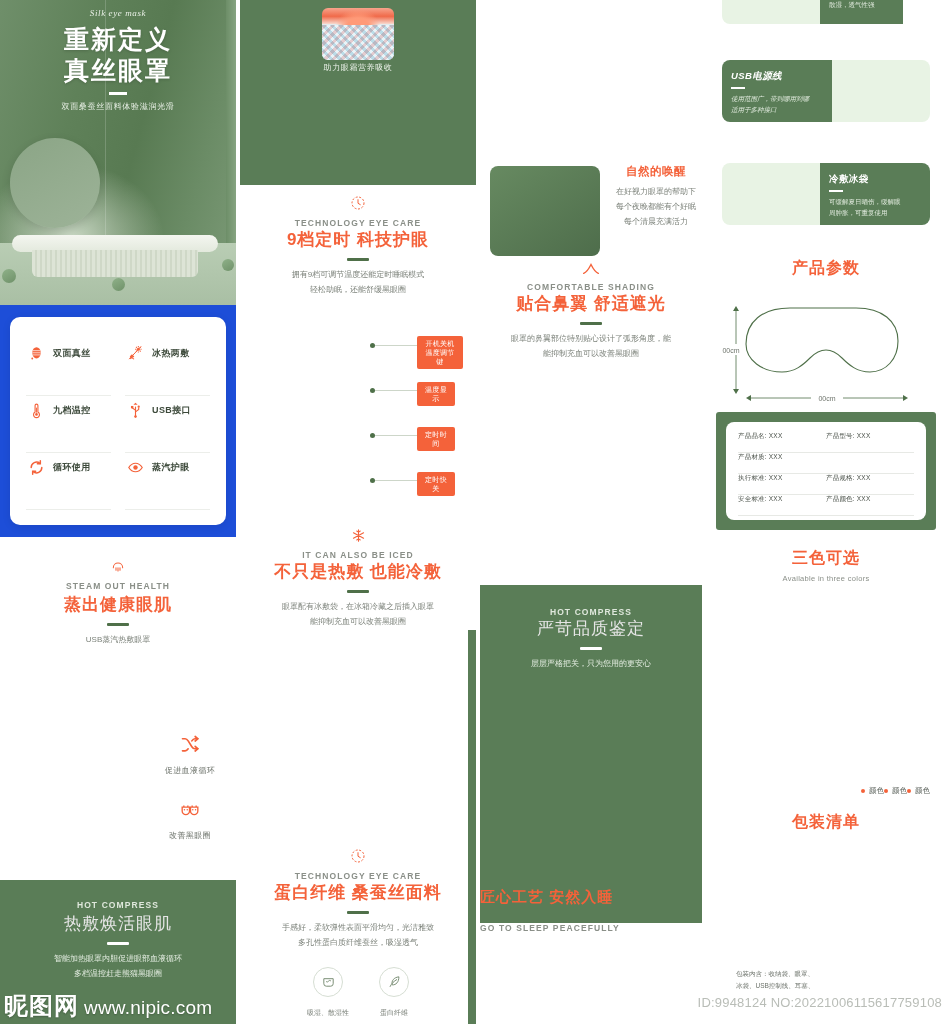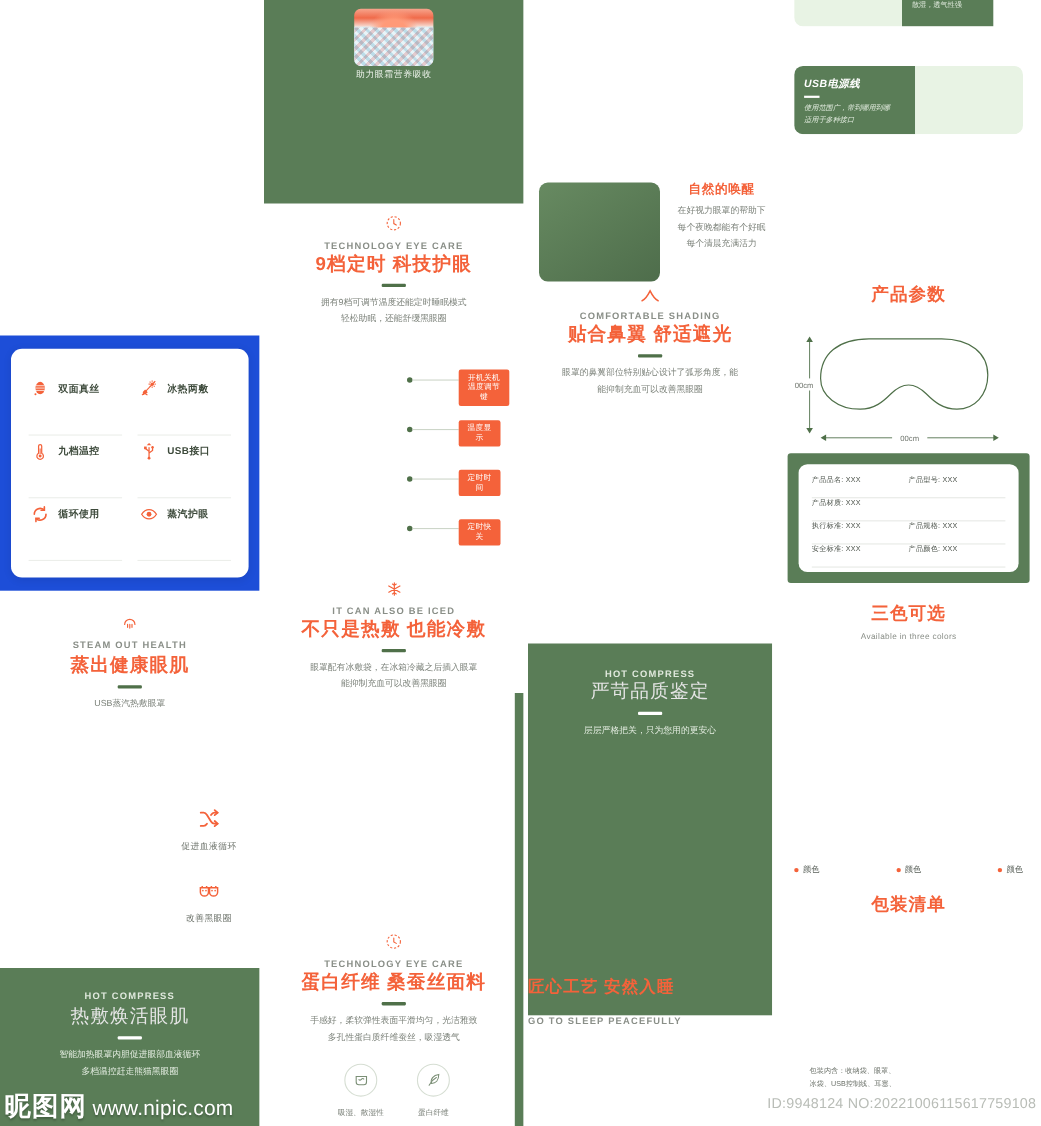--- a/index.html
+++ b/index.html
@@ -165,21 +165,21 @@
   .dim-t { font-size:7px; fill:#6f756d; font-family:"Liberation Sans",sans-serif; }
 
   .spec-box { position:absolute; left:10px; top:412px; width:220px; height:118px; background:#5a7d57; border-radius:3px; }
   .spec-in { position:absolute; left:10px; top:10px; width:200px; height:98px; background:#fff; border-radius:8px; padding:10px 12px; }
   .spec-row { display:flex; border-bottom:1px solid #e7e9e5; height:21px; align-items:flex-start; }
   .spec-cell { font-size:6.5px; color:#4b524a; width:50%; letter-spacing:.2px; }
 
   .c4-colors { position:absolute; left:0; top:548px; width:240px; text-align:center; }
   .c4-colors-h { font-size:16px; }
   .c4-colors-en { font-size:7.5px; color:#8a8f88; margin-top:5px; letter-spacing:.3px; }
-  .swatch-row { position:absolute; left:0; top:786px; width:240px; display:flex; justify-content:space-between; padding:0 16px; }
+  .swatch-row { position:absolute; left:0; top:786px; width:240px; display:flex; justify-content:flex-end; padding:0 16px; }
   .swatch { display:flex; align-items:center; gap:4px; }
   .swatch i { width:4px; height:4px; border-radius:50%; background:#f4623a; display:block; }
   .swatch span { font-size:7.5px; color:#5a615a; }
   .c4-pack { position:absolute; left:0; top:812px; width:240px; text-align:center; }
   .c4-pack-h { font-size:16px; }
   .pack-txt { position:absolute; left:30px; top:968px; width:190px; font-size:6.5px; color:#6c726a; line-height:1.9; }
 
   
   .wm-left { position:absolute; left:4px; bottom:2px; display:flex; align-items:baseline; gap:5px; z-index:40; }
   .wm-left .cn { font-family:"Liberation Serif", serif; font-size:24px; color:#fff; font-weight:bold; letter-spacing:1px;
@@ -187,20 +187,42 @@
   .wm-left .url { font-size:19px; color:#fff; letter-spacing:.2px; text-shadow:0 1px 2px rgba(0,0,0,.25); }
   .wm-id { position:absolute; right:4px; bottom:14px; font-size:13px; color:#b9bdb7; letter-spacing:.2px; z-index:40; }
 </style>
 </head>
 <body>
 
 <div class="page">
 
   <div class="col" id="col1">
 
+    <div class="hero">
+      <div class="wall-edge"></div>
+      <div class="wall-right"></div>
+      <div class="floor"></div>
+      <div class="disc"></div>
+      <div class="podium">
+        <div class="podium-top"></div>
+        <div class="podium-body"></div>
+      </div>
+      <div class="ball b1"></div>
+      <div class="ball b2"></div>
+      <div class="ball b3"></div>
+      <div class="hero-txt">
+        <div class="hero-en">Silk eye mask</div>
+        <div class="hero-h1">
+          <div>重新定义</div>
+          <div>真丝眼罩</div>
+        </div>
+        <div class="hero-dash"></div>
+        <div class="hero-sub">双面桑蚕丝面料体验滋润光滑</div>
+      </div>
+    </div>
 
     <div class="feat-wrap">
       <div class="feat-card">
         <div class="feat-grid">
 
           <div class="feat-item">
             <span class="feat-ico">
               <svg viewBox="0 0 24 24" fill="none" stroke="currentColor" stroke-width="1.6">
                 <ellipse cx="12" cy="11" rx="6" ry="8" fill="currentColor" stroke="none"></ellipse>
                 <path d="M6.4 8h11.2M6.1 11h11.8M6.4 14h11.2" stroke="#fff" stroke-width="1"></path>
@@ -472,20 +494,28 @@
 
     <div class="c4-card" style="top:60px;">
       <div class="c4-half-g" style="flex:0 0 110px;font-style:italic;">
         <b>USB电源线</b>
         <div class="c4-minirule"></div>
         <p>使用范围广，带到哪用到哪<br>适用于多种接口</p>
       </div>
       <div class="c4-half-m" style="flex:1;"></div>
     </div>
 
+    <div class="c4-card" style="top:163px;">
+      <div class="c4-half-m" style="flex:0 0 98px;"></div>
+      <div class="c4-half-g" style="flex:1;">
+        <b>冷敷冰袋</b>
+        <div class="c4-minirule"></div>
+        <p>可缓解夏日晒伤，缓解眼<br>周肿胀，可重复使用</p>
+      </div>
+    </div>
 
     <div class="c4-params">
       <div class="h-orange c4-params-h">产品参数</div>
     </div>
 
     <div class="diagram">
       <svg width="240" height="116" viewBox="0 0 240 116">
         <path d="M40 52c0-22 16-36 44-36h66c26 0 42 13 42 33 0 18-12 31-28 31-13 0-21-7-28-14-5-5-10-8-16-8s-11 3-16 8c-7 7-15 14-28 14-20 0-36-12-36-28z" fill="none" stroke="#4f7049" stroke-width="1.1"></path>
         <line x1="30" y1="16" x2="30" y2="100" stroke="#4f7049" stroke-width=".8"></line>
         <path d="M30 14l-3 5h6z" fill="#4f7049"></path>

